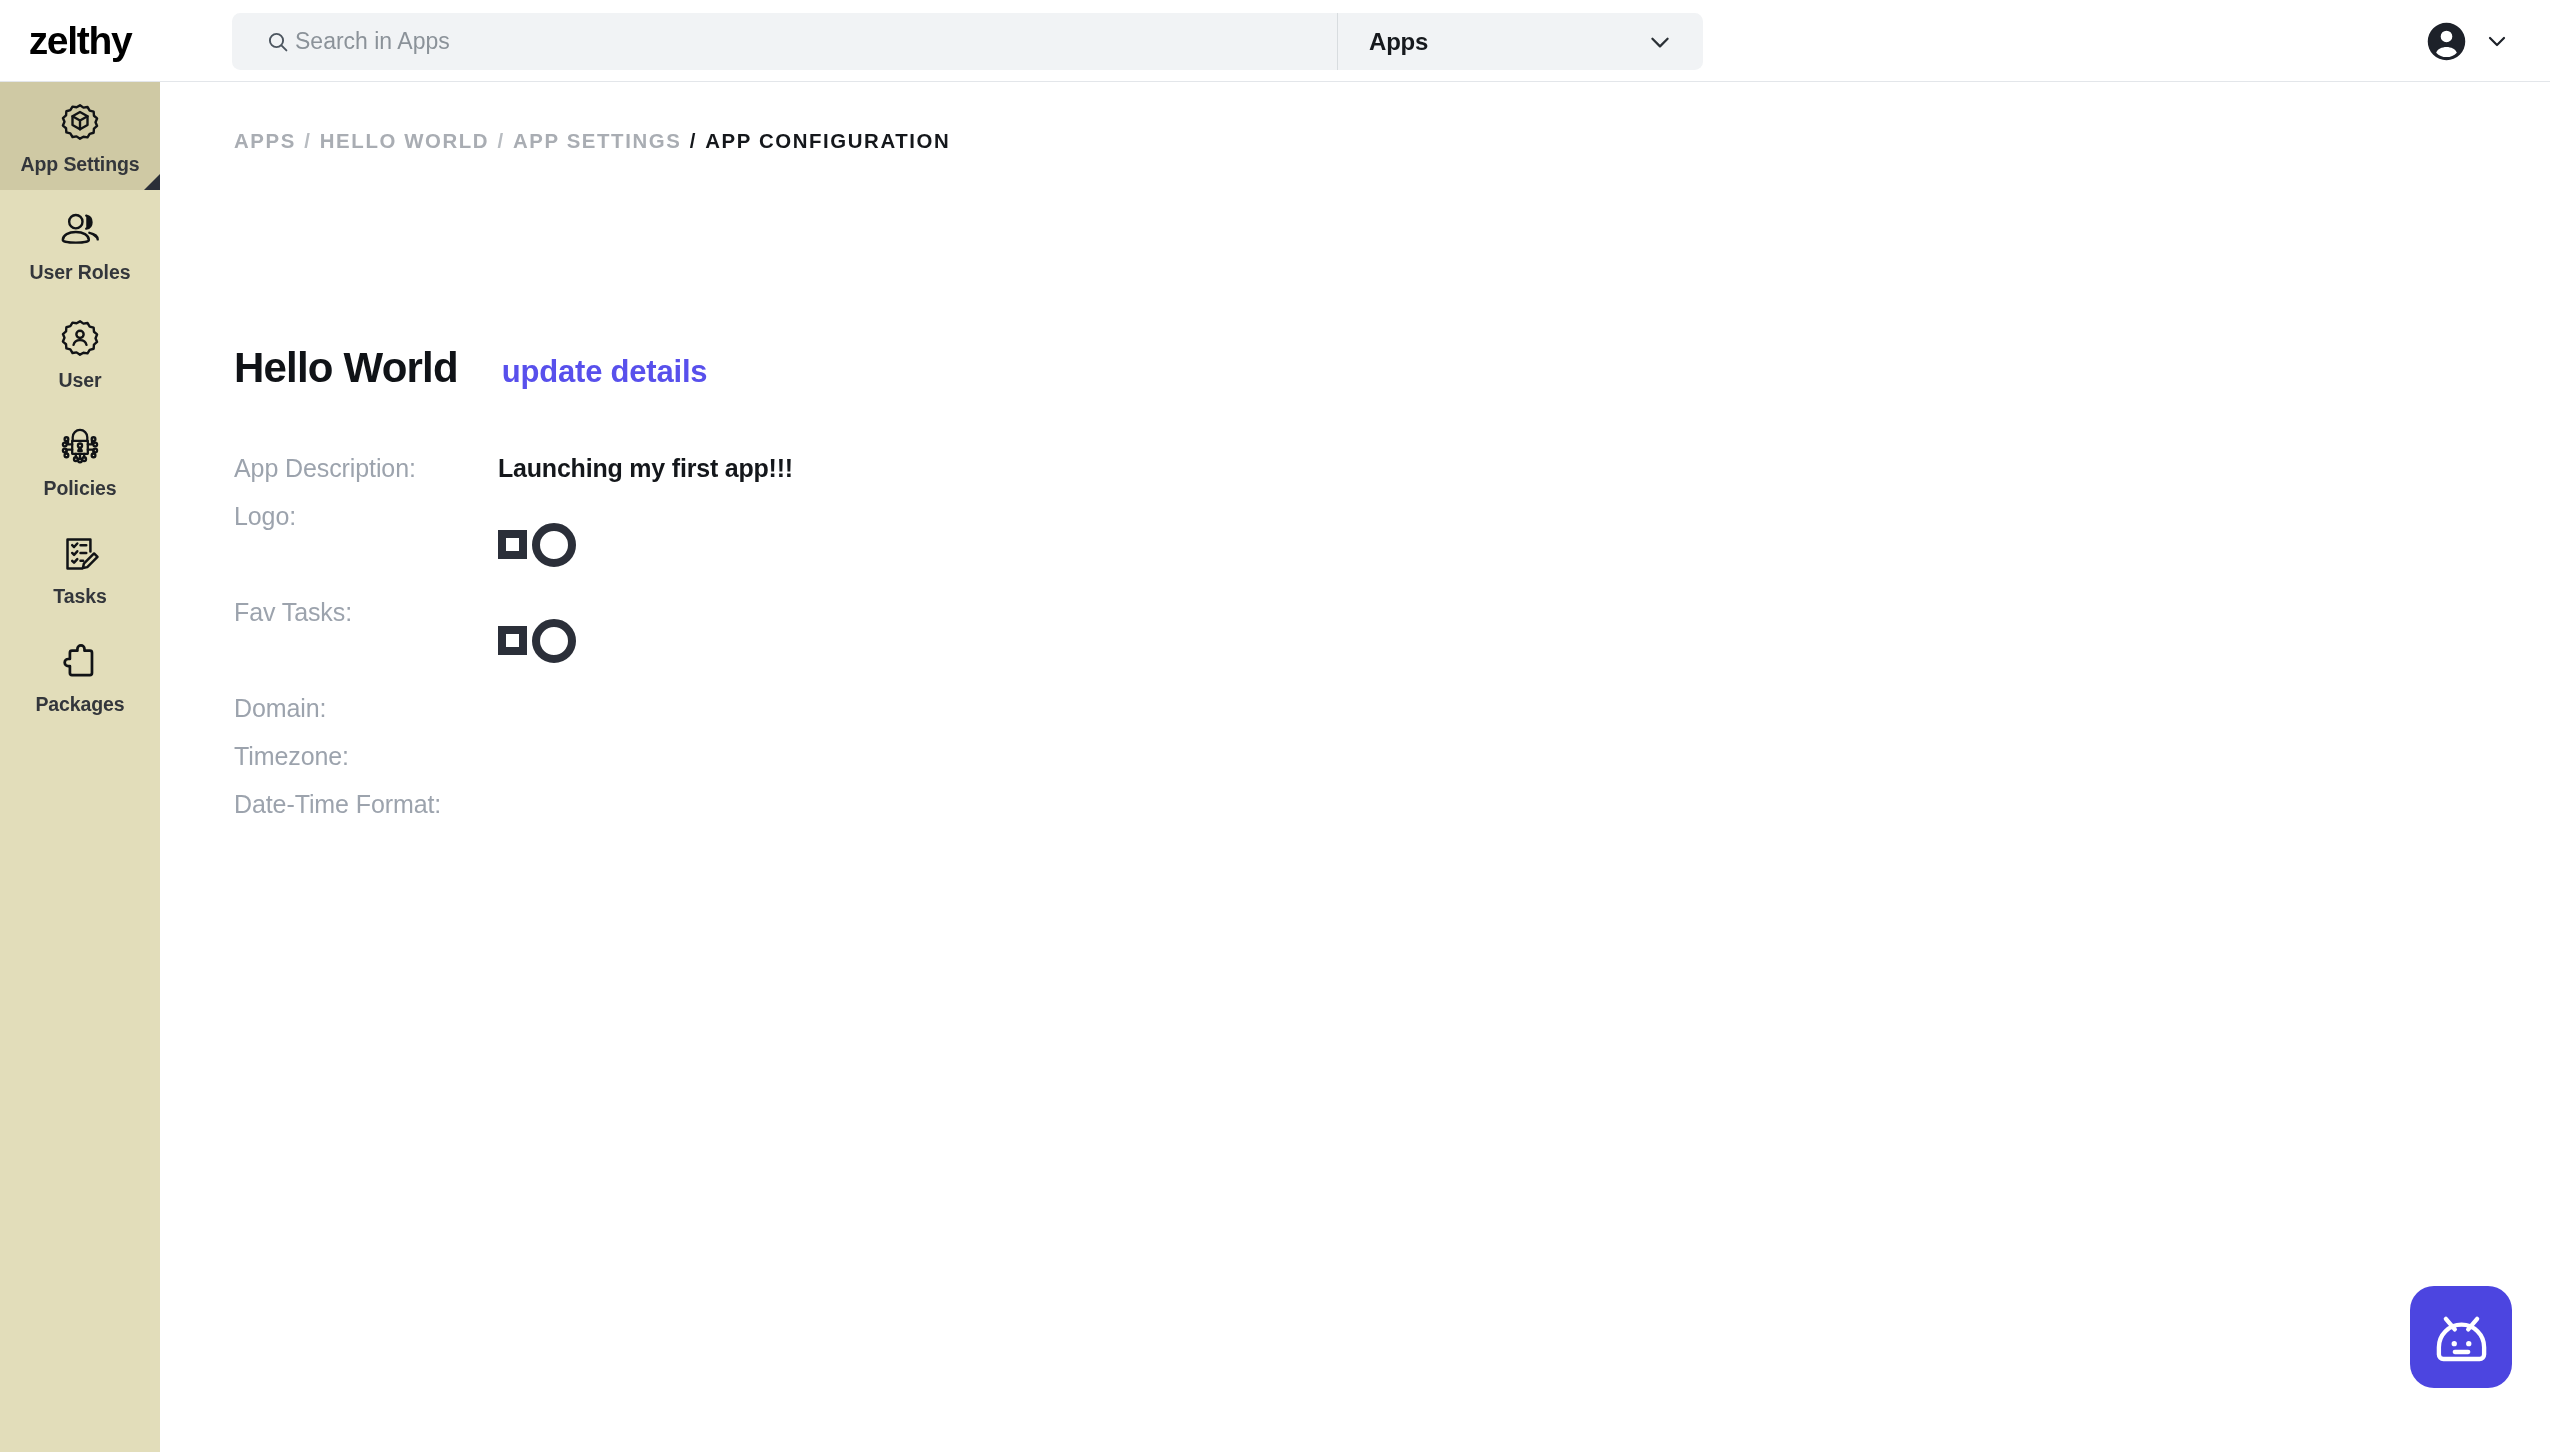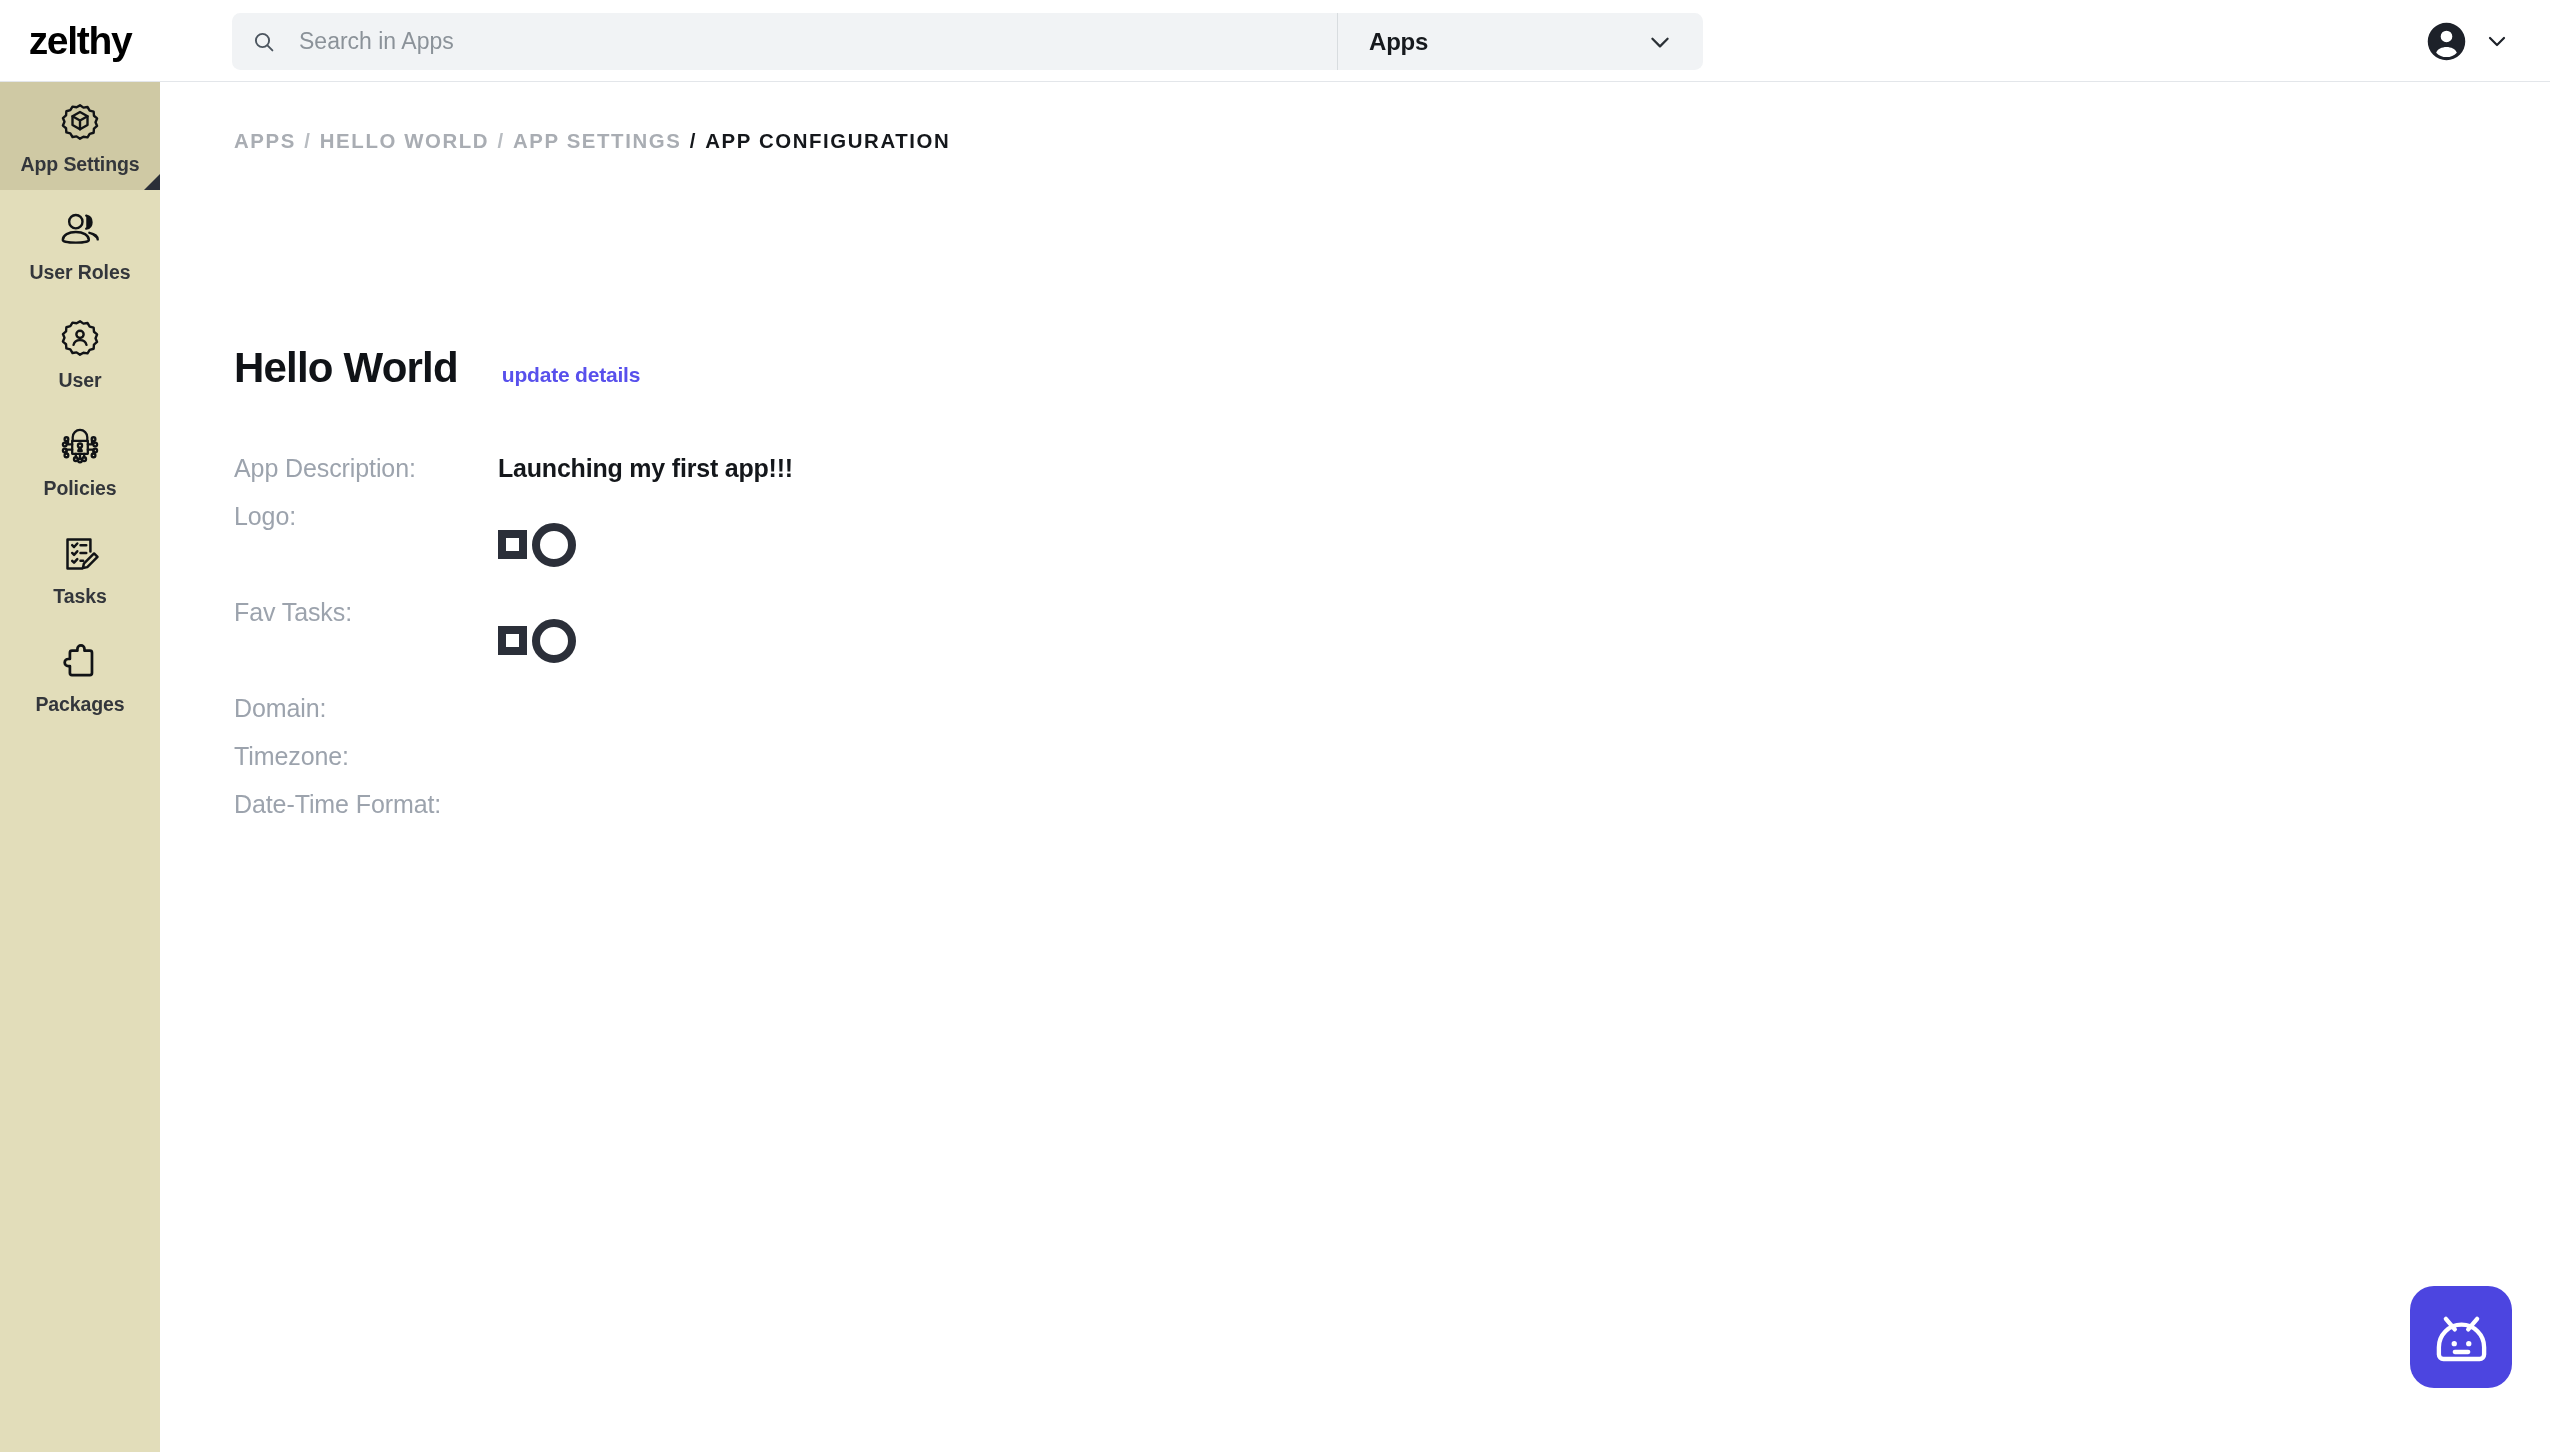--- a/index.html
+++ b/index.html
@@ -51,22 +51,22 @@
     background: #f1f3f5;
     border-radius: 8.3px;
     display: flex;
     align-items: stretch;
   }
 
   .search-field {
     flex: 1 1 auto;
     display: flex;
     align-items: center;
-    padding-left: 20px;
-    gap: 23px;
+    padding-left: 34px;
+    gap: 5px;
     min-width: 0;
   }
 
   .search-icon {
     width: 24px; height: 24px;
     flex: 0 0 24px;
     display: block;
     color: #4c555f;
   }
 
@@ -207,21 +207,21 @@
     gap: 44px;
   }
   .app-title {
     font-size: 42px;
     font-weight: 700;
     color: #101317;
     letter-spacing: -0.8px;
     line-height: 1;
   }
   .update-link {
-    font-size: 21px;
+    font-size: 31px;
     font-weight: 700;
     color: #5850ec;
     text-decoration: none;
     cursor: pointer;
     letter-spacing: -0.2px;
   }
 
   .details {
     position: absolute;
     left: 74px;

